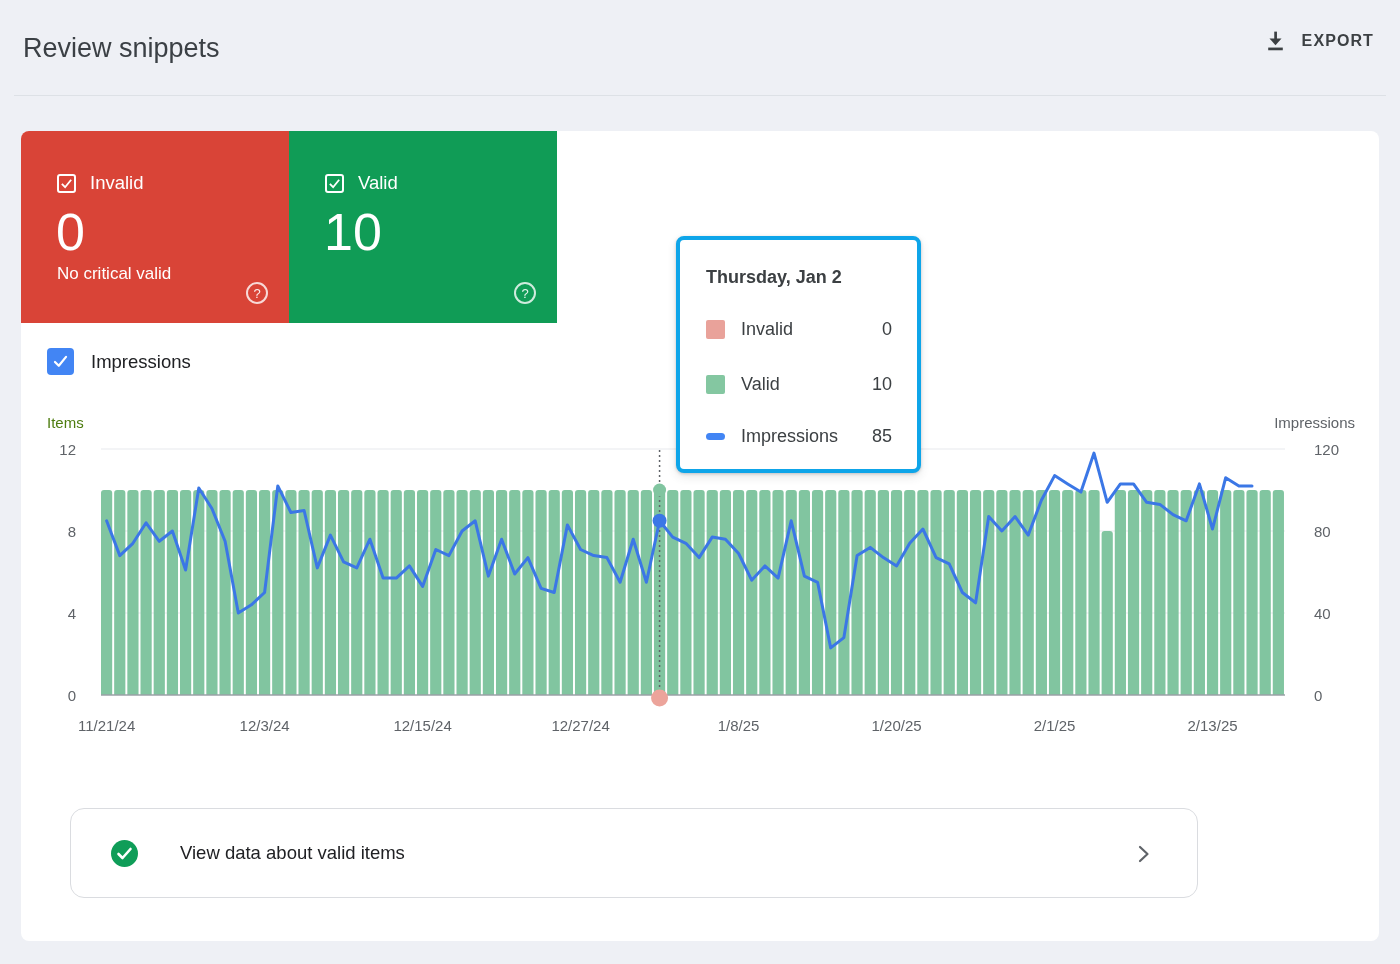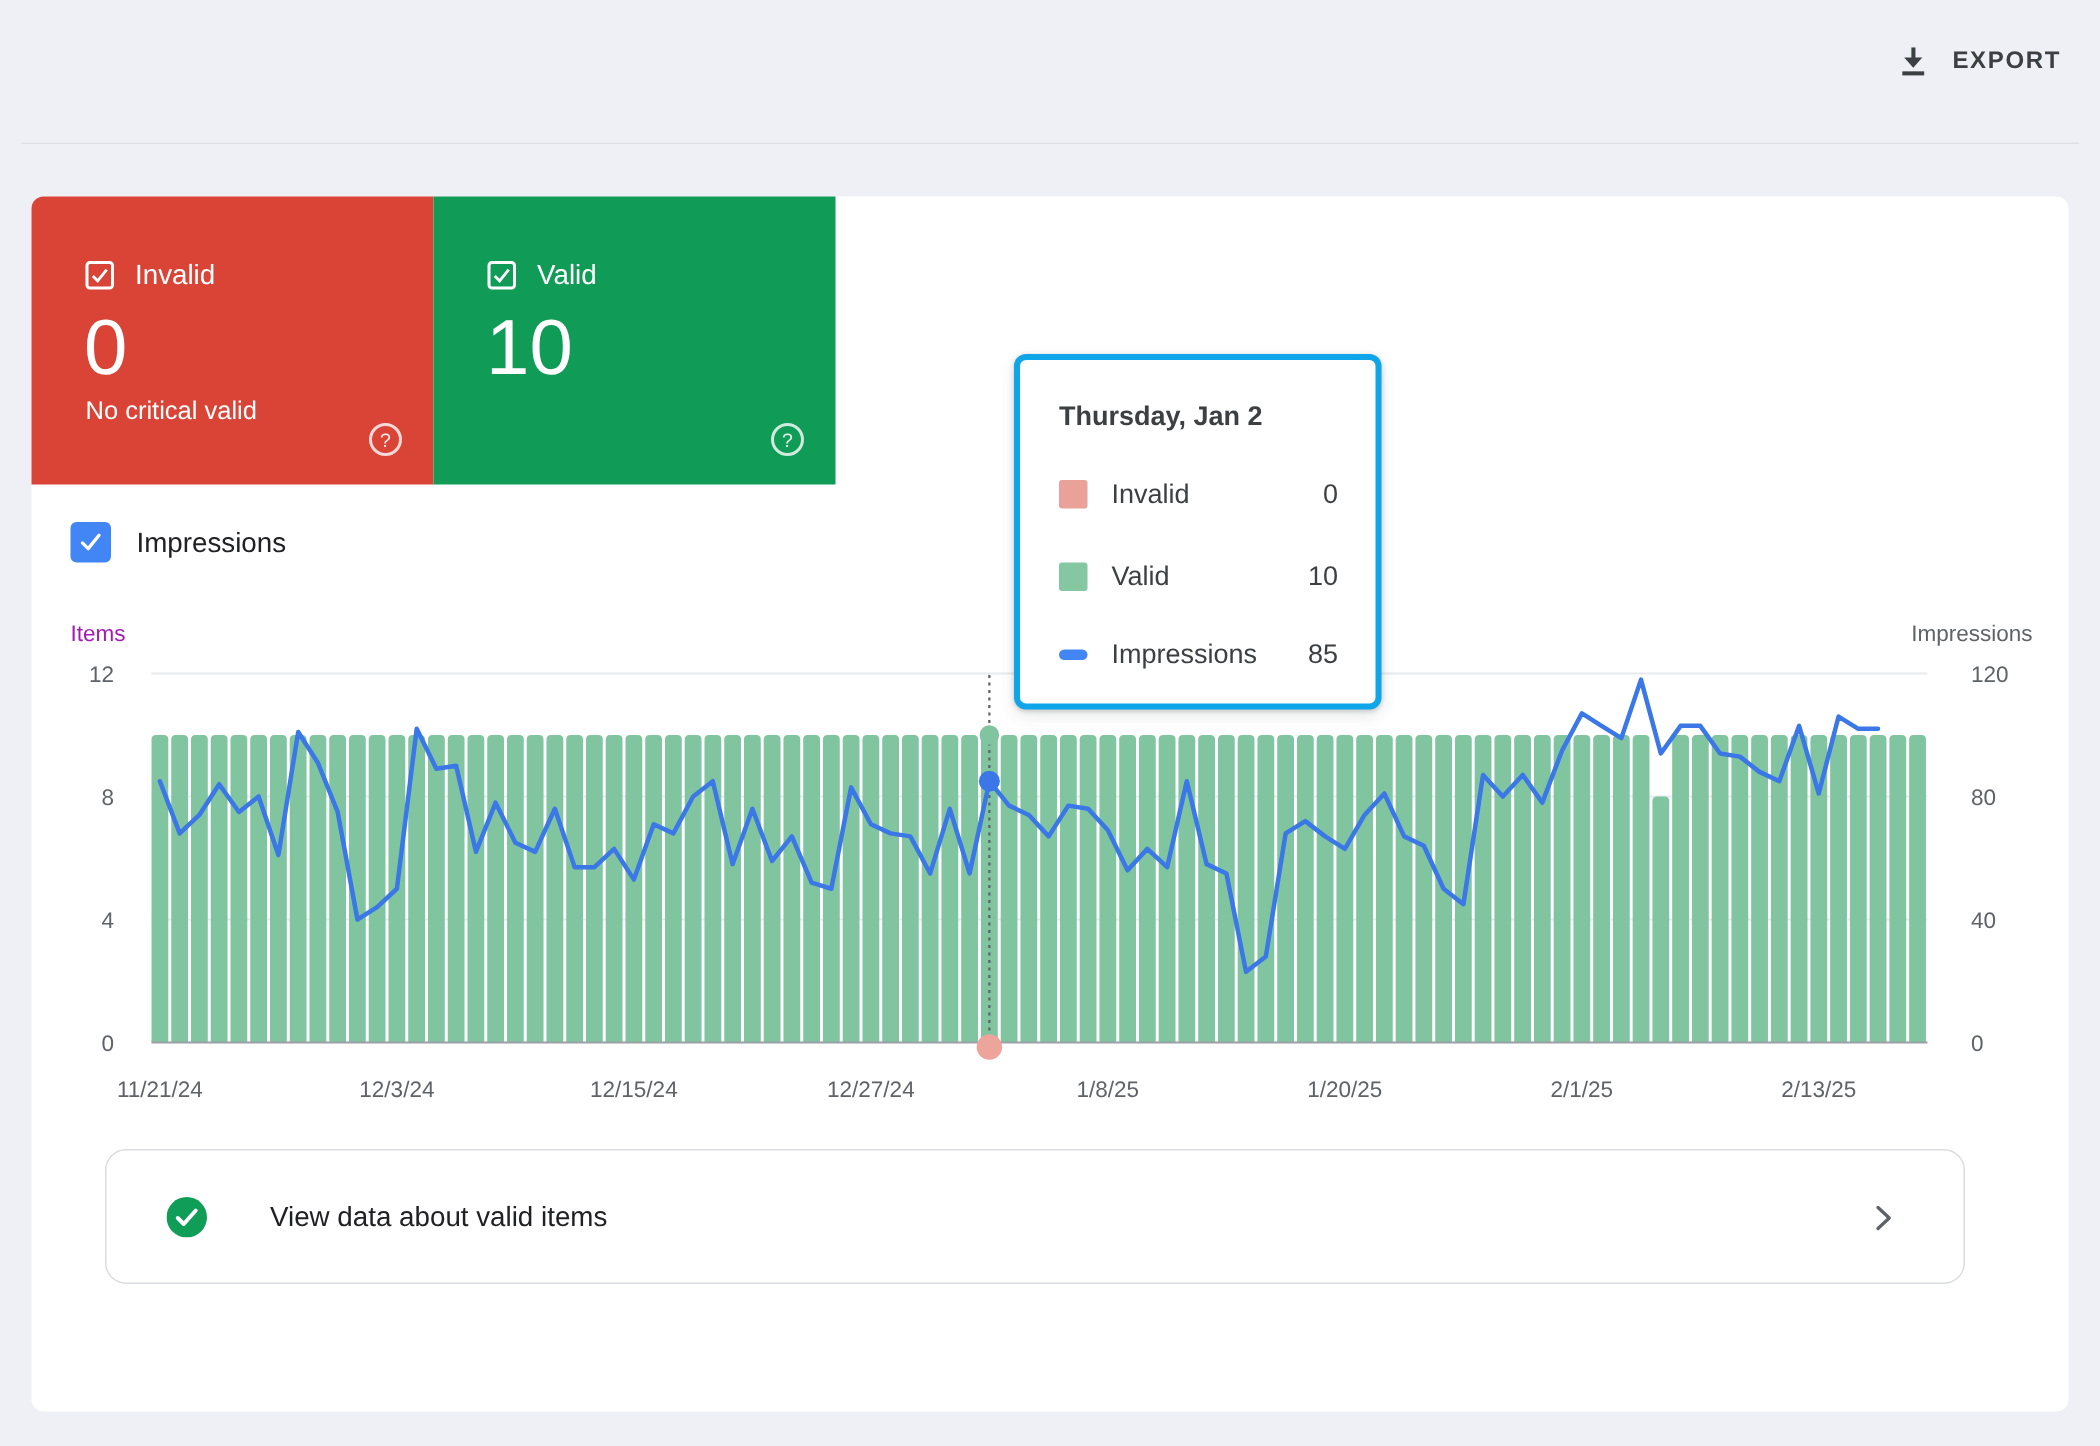--- a/index.html
+++ b/index.html
@@ -26,51 +26,52 @@
   .card-sub { position:absolute; left:36px; top:133px; font-size:17px; }
   .card-help { position:absolute; right:21px; bottom:19px; width:22px; height:22px; border:2px solid rgba(255,255,255,.8);
     border-radius:50%; color:rgba(255,255,255,.9); font-size:13px; display:flex; align-items:center; justify-content:center; }
 
   
   .imp-toggle { position:absolute; left:47px; top:348px; display:flex; align-items:center; gap:17px; cursor:pointer; }
   .blue-cb { width:27px; height:27px; border-radius:4px; display:flex; align-items:center; justify-content:center; }
   .imp-label { font-size:18.5px; color:#202124; }
 
   
-  .axis-title-left { position:absolute; left:47px; top:414px; font-size:15px; color:#a21caf; }
+  .axis-title-left { position:absolute; left:47px; top:414px; font-size:15px; color:#4d7c0f; }
   .axis-title-right { position:absolute; right:45px; top:414px; font-size:15px; color:#5f6368; }
 
   
   #chart { position:absolute; left:0; top:0; width:1400px; height:964px; }
   #chart text { font-family:"Liberation Sans","DejaVu Sans",sans-serif; fill:#5f6368; font-size:15px; }
 
   
   .tooltip { position:absolute; left:676px; top:236px; width:245px; height:237px; background:#fff; border-radius:8px;
     border:4px solid #0ea5e9; box-shadow:0 1px 3px rgba(60,64,67,.25), 0 4px 10px rgba(60,64,67,.12); }
   .tt-title { position:absolute; left:26px; top:27px; font-size:18px; font-weight:700; color:#3c4043; }
   .tt-row { position:absolute; left:26px; right:25px; height:20px; display:flex; align-items:center; }
   .tt-row.r0 { top:79px; } .tt-row.r1 { top:134px; } .tt-row.r2 { top:186px; }
   .swatch-box { width:19px; height:19px; margin-right:16px; display:flex; align-items:center; justify-content:center; flex:0 0 auto; }
   .swatch { width:19px; height:19px; border-radius:2px; }
   .swatch.pill { width:20px; height:7px; border-radius:4px; }
   .tt-label { font-size:18px; color:#3c4043; }
   .tt-value { margin-left:auto; font-size:18px; color:#3c4043; }
 
   
-  .banner { position:absolute; left:70px; top:766px; width:1240px; height:90px; background:#fff;
+  .banner { position:absolute; left:70px; top:808px; width:1128px; height:90px; background:#fff;
     border:1px solid #dadce0; border-radius:14px; display:flex; align-items:center; cursor:pointer; }
   .banner-check { margin-left:40px; width:27px; height:27px; flex:0 0 auto; }
   .banner-text { margin-left:42px; font-size:18.5px; color:#202124; }
   .banner-chevron { position:absolute; right:42px; top:33px; }
 </style>
 </head>
 <body>
 
 <div id="app">
 
+  <div class="page-title">Review snippets</div>
 
   <button class="export-btn">
     <span style="display:flex;">
       <svg width="25" height="26" viewBox="0 0 24 24">
         <rect x="10.8" y="3" width="2.6" height="7.5" fill="#3c4043"></rect>
         <polygon points="6.2,9.5 17.8,9.5 12,16" fill="#3c4043"></polygon>
         <rect x="5" y="18.3" width="14" height="2.6" fill="#3c4043"></rect>
       </svg>
     </span>
     <span>EXPORT</span>

